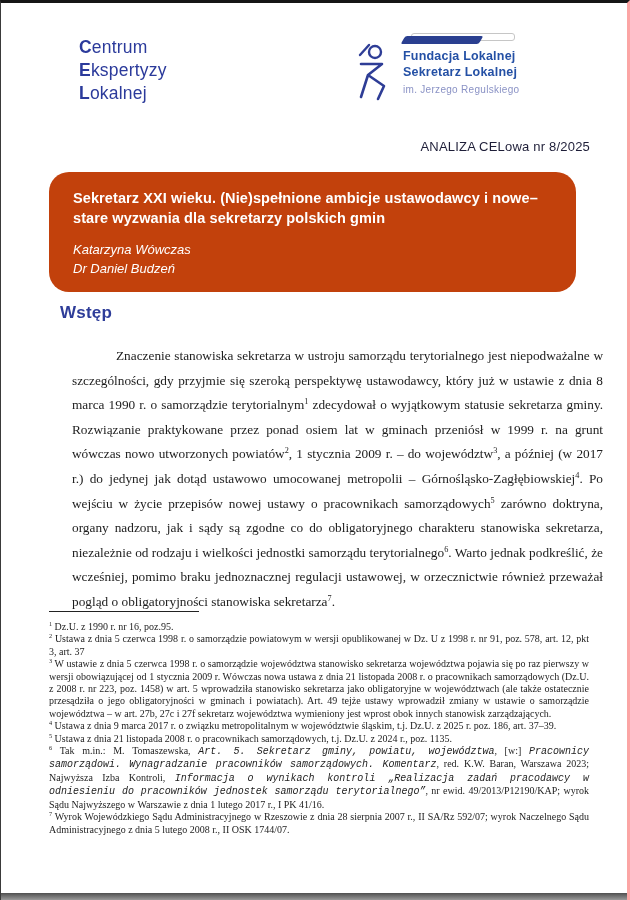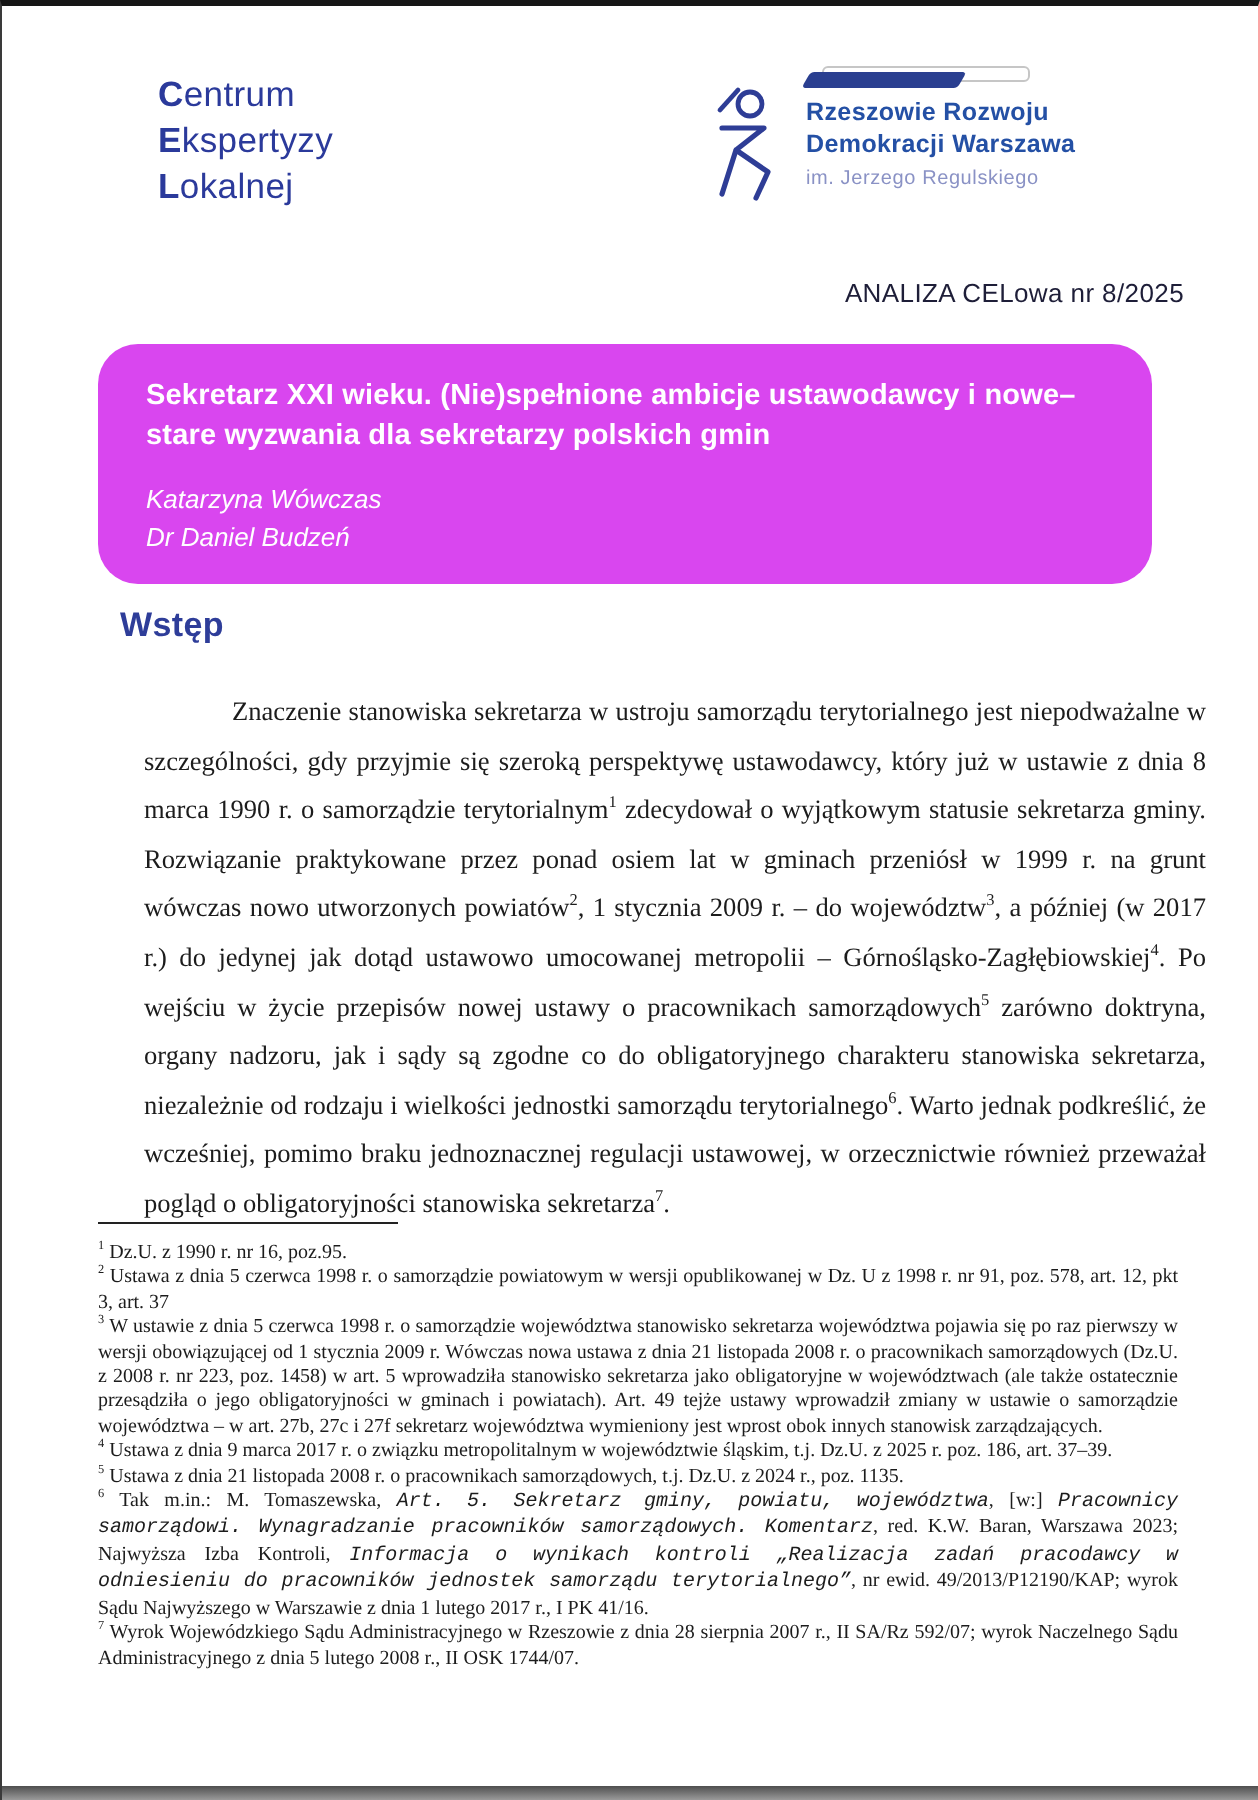--- a/index.html
+++ b/index.html
@@ -1,39 +1,39 @@
 <!DOCTYPE html>
 <html lang="pl"><head>
 <meta charset="utf-8">
 <style>
   html,body{margin:0;padding:0;background:#ffffff;}
   .page{
     position:relative;width:630px;height:900px;box-sizing:border-box;
     background:#ffffff;overflow:hidden;
-    border-top:3px solid #161616;border-left:1px solid #3a3a3a;border-right:1px solid #fca5a5;
+    border-top:3px solid #161616;border-left:1px solid #3a3a3a;border-right:3px solid #fca5a5;
     font-family:"Liberation Sans",sans-serif;
   }
   
   .cel-logo{position:absolute;left:78px;top:33px;color:#2b3a9b;}
   .cel-line{font-size:17.5px;line-height:23px;font-weight:500;letter-spacing:.2px;}
   .cel-line b{font-weight:800;}
   .frdl-logo{position:absolute;left:356px;top:30px;display:flex;align-items:flex-start;}
   .frdl-icon{margin-top:10px;}
   .frdl-right{margin-left:8px;}
   .frdl-bar{position:relative;width:112px;height:12px;margin-bottom:4px;}
   .frdl-bar-outline{position:absolute;left:8px;top:0;width:102px;height:6px;border:1px solid #c6c6c6;border-radius:3px;}
   .frdl-bar-fill{position:absolute;left:0;top:3px;width:78px;height:8px;background:#2a3f90;border-radius:2px;transform:skewX(-30deg);}
   .frdl-name{font-size:12.5px;line-height:15.5px;font-weight:700;color:#2450a5;letter-spacing:.2px;}
   .frdl-sub{margin-top:4px;font-size:10px;font-weight:400;color:#8a92c5;letter-spacing:.3px;}
   
   .edition{position:absolute;top:136px;right:37px;font-size:13px;font-weight:500;color:#1e1e38;letter-spacing:.2px;text-align:center;}
   
   .title-box{
     position:absolute;left:48px;top:169px;width:527px;min-height:113px;box-sizing:border-box;
-    background:#d946ef;border-radius:20px;padding:16px 24px 14px 24px;color:#ffffff;
+    background:#c2410c;border-radius:20px;padding:16px 24px 14px 24px;color:#ffffff;
   }
   .title-box h1{margin:0;font-size:14.5px;line-height:20px;font-weight:700;letter-spacing:.1px;}
   .authors{margin-top:12px;}
   .author{font-style:italic;font-size:13px;line-height:19px;font-weight:500;}
   
   .section-heading{position:absolute;left:59px;top:300px;margin:0;font-size:17px;font-weight:700;color:#2e3d99;letter-spacing:.2px;}
   
   .body-par{
     position:absolute;left:71px;top:341px;width:531px;margin:0;
     font-family:"Liberation Serif",serif;font-size:13.3px;line-height:24.6px;
@@ -66,22 +66,22 @@
     <svg class="frdl-icon" width="38" height="58" viewBox="0 0 38 58" fill="none">
       <line x1="3" y1="12" x2="12" y2="2" stroke="#2e3d96" stroke-width="2.4" stroke-linecap="round"></line>
       <circle cx="18" cy="9" r="6" stroke="#2e3d96" stroke-width="2.4"></circle>
       <path d="M4 21 H25 L11 32 L27 43 L21 56 M11 32 L4 54" stroke="#2e3d96" stroke-width="2.6" stroke-linecap="round" stroke-linejoin="round"></path>
     </svg>
     <div class="frdl-right">
       <div class="frdl-bar">
         <div class="frdl-bar-outline"></div>
         <div class="frdl-bar-fill"></div>
       </div>
-      <div class="frdl-name">Rzeszowie Rozwoju</div>
-      <div class="frdl-name">Demokracji Warszawa</div>
+      <div class="frdl-name">Fundacja Lokalnej</div>
+      <div class="frdl-name">Sekretarz Lokalnej</div>
       <div class="frdl-sub">im. Jerzego Regulskiego</div>
     </div>
   </div>
 
   <div class="edition">ANALIZA CELowa nr 8/2025</div>
 
   <section class="title-box">
     <h1>Sekretarz XXI wieku. (Nie)spełnione ambicje ustawodawcy i nowe–stare wyzwania dla sekretarzy polskich gmin</h1>
     <div class="authors" id="authors">
         <div class="author">Katarzyna Wówczas</div>

